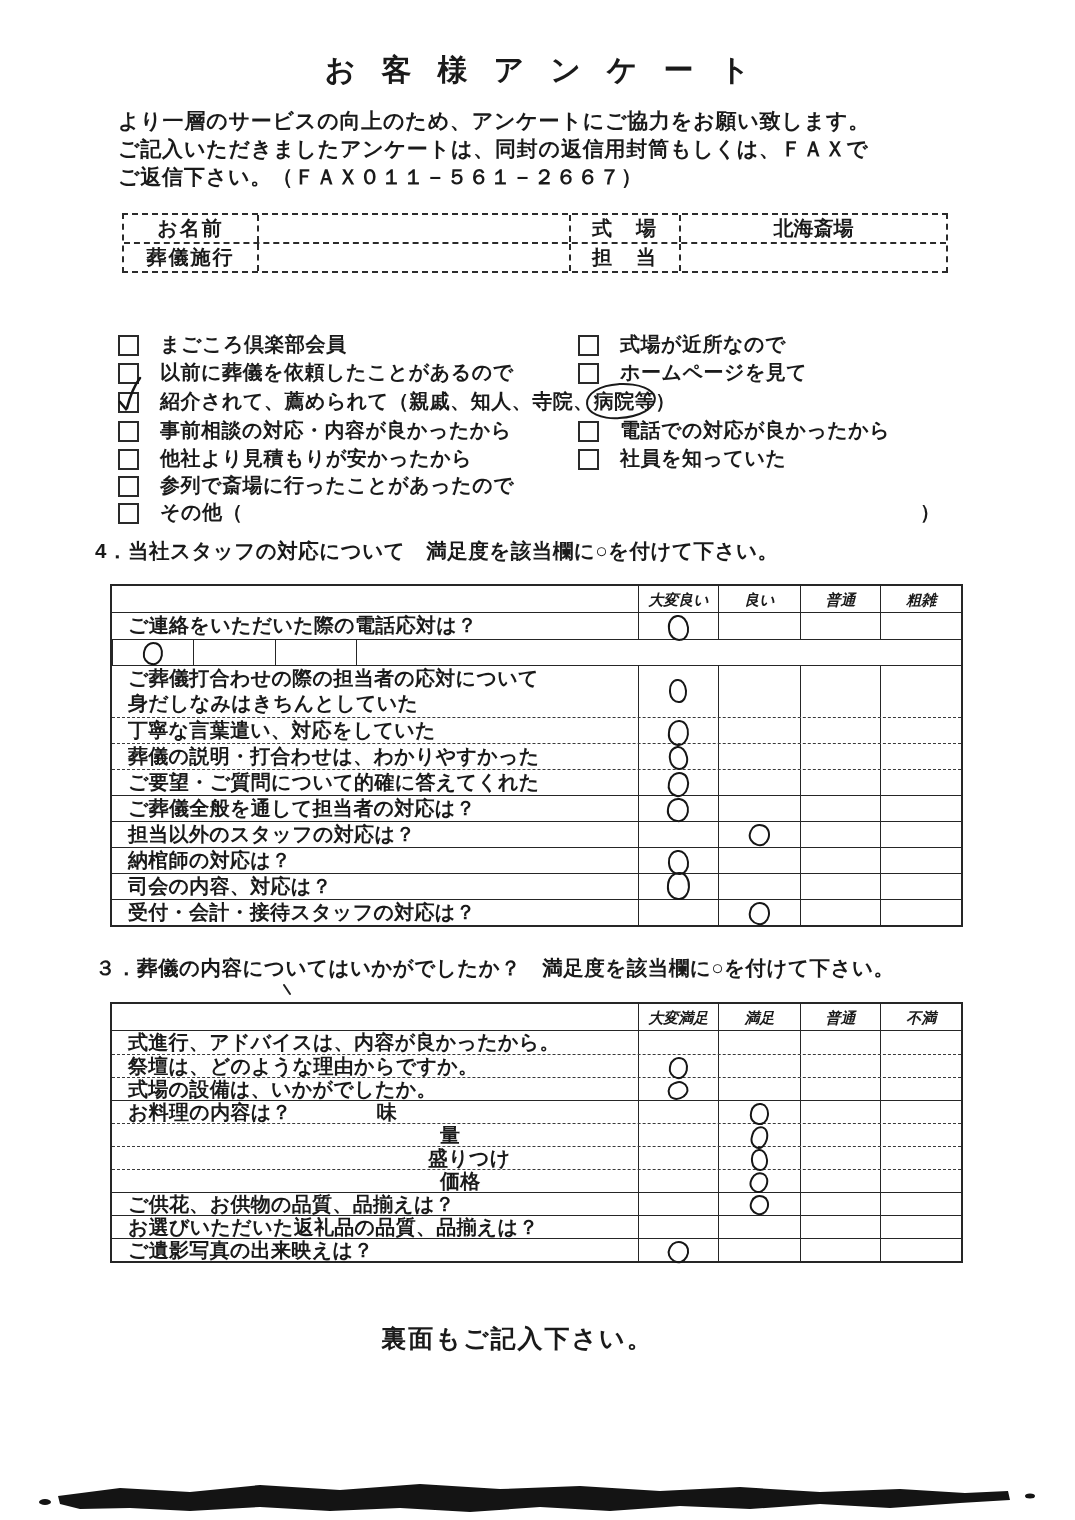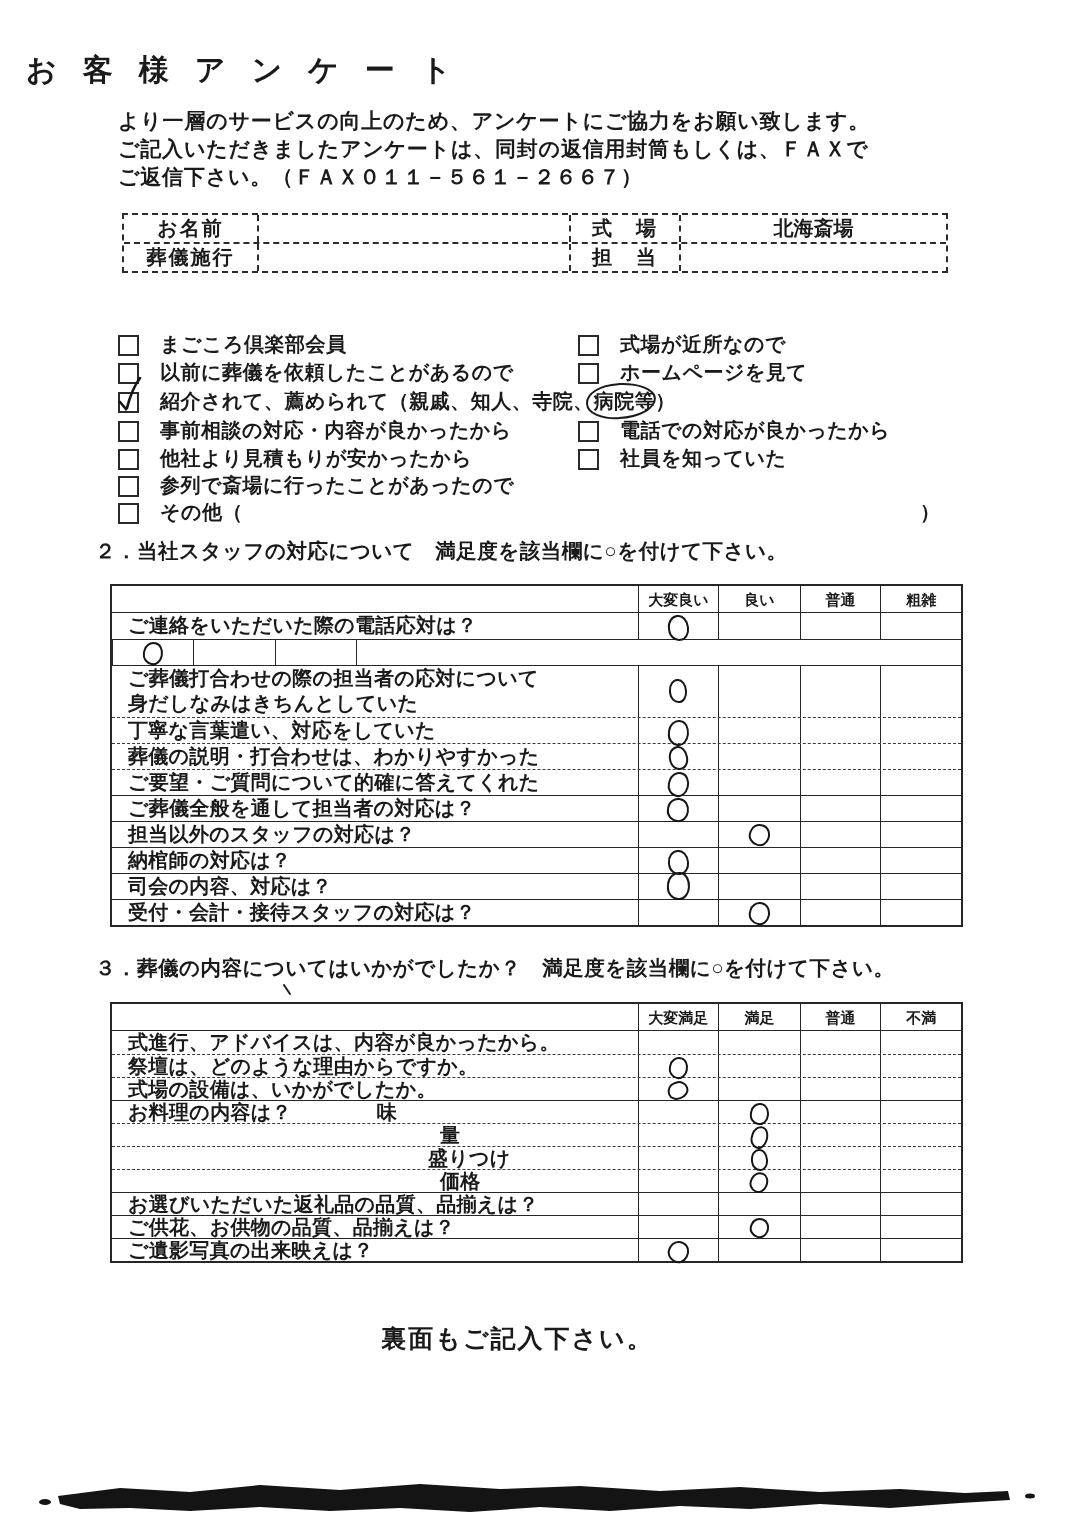--- a/index.html
+++ b/index.html
@@ -7,21 +7,21 @@
     width:1075px;height:1520px;background:#e8e8e8;
     font-family:"Liberation Sans","DejaVu Sans",sans-serif;
     color:#1a1a1a;
   }
   .sheet{
     position:relative;width:1075px;height:1520px;background:#ffffff;overflow:hidden;
   }
   
   .form-title{
     position:absolute;top:50px;left:0;width:100%;
-    text-align:left;font-size:30px;font-weight:bold;
+    text-align:center;font-size:30px;font-weight:bold;
     letter-spacing:26px;padding-left:26px;box-sizing:border-box;
   }
   
   .intro{position:absolute;left:118px;top:107px;font-size:21px;font-weight:600;line-height:28px;letter-spacing:0.8px;}
   
   .info-table{position:absolute;left:122px;top:213px;width:822px;border:2px dashed #2b2b2b;}
   .info-row{display:flex;height:27px;line-height:27px;}
   .info-row + .info-row{border-top:2px dashed #2b2b2b;}
   .info-cell{box-sizing:border-box;font-size:20px;font-weight:600;overflow:hidden;white-space:nowrap;}
   .info-label{text-align:center;letter-spacing:2px;}
@@ -52,21 +52,21 @@
   }
   .close-paren{position:absolute;left:920px;top:0;font-size:20px;font-weight:600;}
   
   .rating-table{position:absolute;left:110px;width:853px;border:2px solid #262626;box-sizing:border-box;}
   .t-row{display:flex;box-sizing:border-box;}
   .t-cell{box-sizing:border-box;overflow:visible;white-space:nowrap;}
   .t-label{width:528px;padding-left:16px;font-size:20px;font-weight:600;letter-spacing:0.3px;}
   .t-rate{width:81px;border-left:1.8px solid #262626;text-align:center;position:relative;}
   .t-rate.wider{width:82px;}
   .t-head .t-rate{font-size:15px;font-weight:600;line-height:27px;}
-  .t-head{height:27px;border-bottom:1.8px solid #262626;}
+  .t-head{height:27px;border-bottom:1.8px solid #262626;font-style:italic;}
   .bt-solid{border-top:1.8px solid #262626;}
   .bt-dash{border-top:1.8px dashed #3a3a3a;}
   .row-h{height:26px;line-height:25px;}
   .row-h2{height:52px;line-height:25px;}
   .row-h3{height:23px;line-height:22px;}
   .t-label .line2{display:block;}
   .indent-sub{display:inline-block;padding-left:312px;}
   
   .mark{
     display:inline-block;width:17px;height:22px;margin-top:2px;
@@ -145,21 +145,21 @@
   <div class="opt-row" style="top:472px;left:0;width:1075px;">
     <span class="checkbox cb-left"></span>
     <span class="opt-label lbl-left">参列で斎場に行ったことがあったので</span>
   </div>
   <div class="opt-row" style="top:499px;left:0;width:1075px;">
     <span class="checkbox cb-left"></span>
     <span class="opt-label lbl-left">その他（</span>
     <span class="close-paren">）</span>
   </div>
 
-  <div class="q-heading" style="top:537px;">２．当社スタッフの対応について　満足度を該当欄に○を付けて下さい。</div>
+  <div class="q-heading" style="top:537px;">4．当社スタッフの対応について　満足度を該当欄に○を付けて下さい。</div>
 
   <div class="rating-table" style="top:584px;">
     <div class="t-row t-head">
       <div class="t-cell t-label"></div>
       <div class="t-cell t-rate">大変良い</div>
       <div class="t-cell t-rate wider">良い</div>
       <div class="t-cell t-rate">普通</div>
       <div class="t-cell t-rate">粗雑</div>
     </div>
 
@@ -299,30 +299,30 @@
       <div class="t-cell t-rate"></div>
     </div>
     <div class="t-row row-h3 bt-dash">
       <div class="t-cell t-label"><span class="indent-sub">価格</span></div>
       <div class="t-cell t-rate"></div>
       <div class="t-cell t-rate wider"><span class="mark" style="transform:rotate(24deg);width:14px;height:17px;"></span></div>
       <div class="t-cell t-rate"></div>
       <div class="t-cell t-rate"></div>
     </div>
     <div class="t-row row-h3 bt-solid">
+      <div class="t-cell t-label">ご供花、お供物の品質、品揃えは？</div>
+      <div class="t-cell t-rate"></div>
+      <div class="t-cell t-rate wider"><span class="mark" style="transform:rotate(20deg);width:15px;height:16px;"></span></div>
+      <div class="t-cell t-rate"></div>
+      <div class="t-cell t-rate"></div>
+    </div>
+    <div class="t-row row-h3 bt-solid">
       <div class="t-cell t-label">お選びいただいた返礼品の品質、品揃えは？</div>
       <div class="t-cell t-rate"></div>
       <div class="t-cell t-rate wider"></div>
-      <div class="t-cell t-rate"></div>
-      <div class="t-cell t-rate"></div>
-    </div>
-    <div class="t-row row-h3 bt-solid">
-      <div class="t-cell t-label">ご供花、お供物の品質、品揃えは？</div>
-      <div class="t-cell t-rate"></div>
-      <div class="t-cell t-rate wider"><span class="mark" style="transform:rotate(20deg);width:15px;height:16px;"></span></div>
       <div class="t-cell t-rate"></div>
       <div class="t-cell t-rate"></div>
     </div>
     <div class="t-row row-h3 bt-solid">
       <div class="t-cell t-label">ご遺影写真の出来映えは？</div>
       <div class="t-cell t-rate"><span class="mark" style="transform:rotate(28deg);width:17px;height:18px;"></span></div>
       <div class="t-cell t-rate wider"></div>
       <div class="t-cell t-rate"></div>
       <div class="t-cell t-rate"></div>
     </div>

